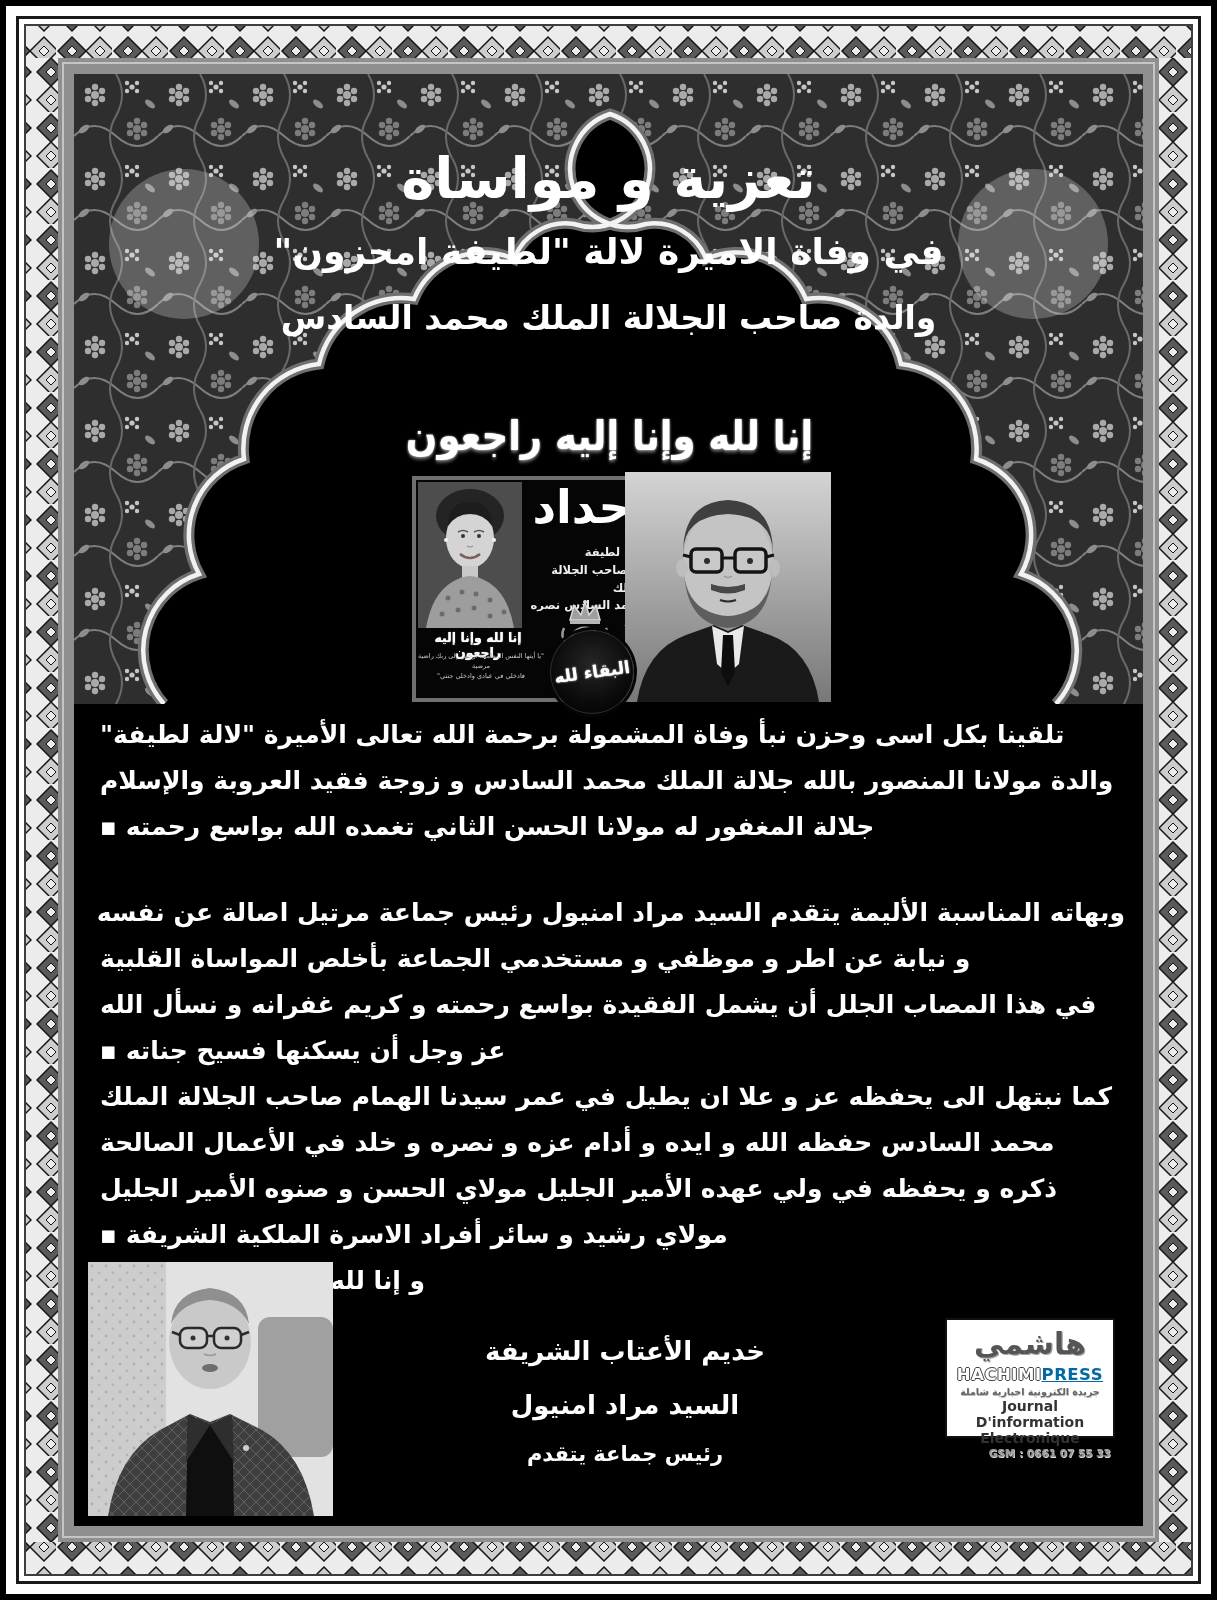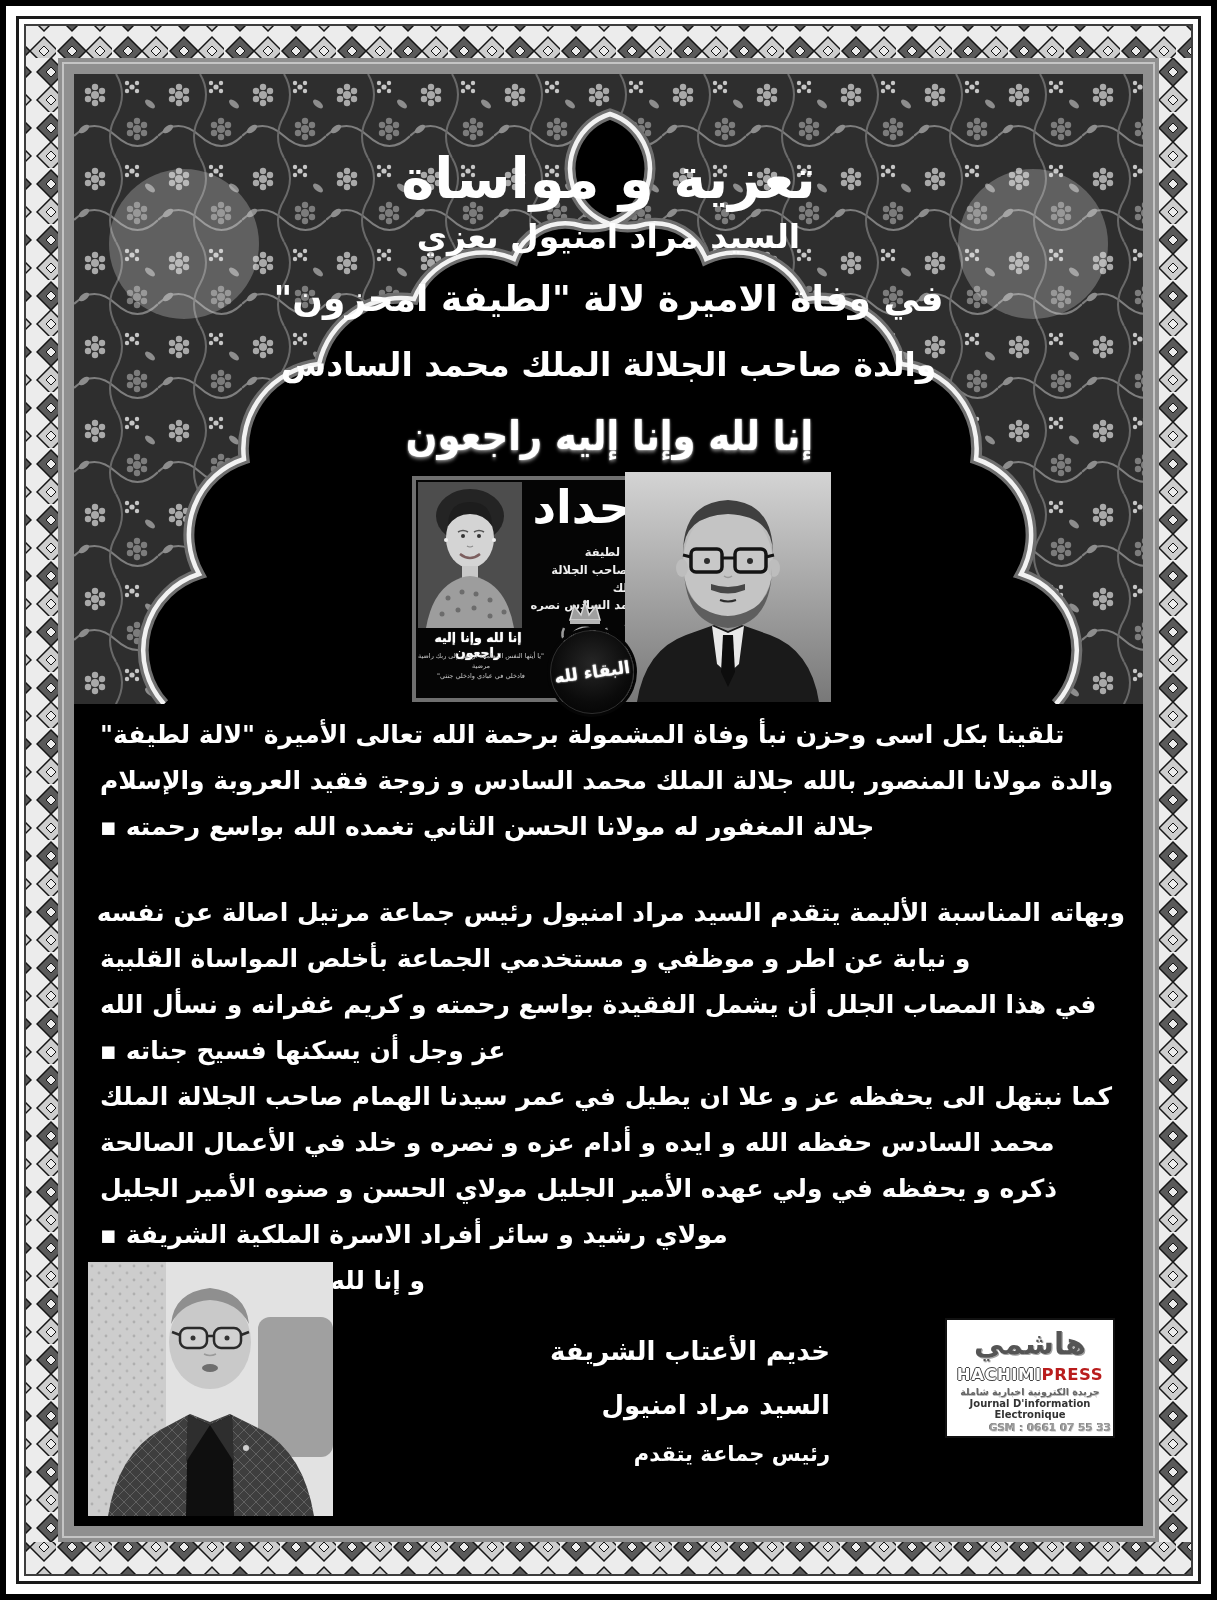--- a/index.html
+++ b/index.html
@@ -41,40 +41,40 @@
              display:flex;align-items:center;justify-content:center;}
   .medallion span{direction:rtl;font-size:17px;font-weight:bold;color:#fff;text-shadow:0 0 2px #fff;
                   transform:rotate(-8deg);}
 
   
   .bodytext{position:absolute;left:100px;right:92px;top:712px;text-align:left;direction:rtl;z-index:3;}
   .bodytext .ln{font-size:25px;font-weight:bold;line-height:46px;white-space:nowrap;}
   .gap{height:40px;}
 
   
-  .signature{position:absolute;left:380px;top:1330px;width:450px;direction:rtl;z-index:3;}
+  .signature{position:absolute;left:400px;top:1330px;width:450px;text-align:center;direction:rtl;z-index:3;}
   .signature .s1{font-size:26px;font-weight:bold;margin-top:6px;}
   .signature .s2{font-size:26px;font-weight:bold;margin-top:24px;}
   .signature .s3{font-size:21px;font-weight:bold;margin-top:22px;}
 
   
   .president{position:absolute;left:88px;top:1262px;z-index:3;}
 
   
   .presslogo{position:absolute;left:945px;top:1318px;width:170px;height:120px;background:#fff;
              border:2px solid #111;z-index:3;text-align:center;color:#222;padding-top:2px;box-sizing:border-box;}
   .presslogo .mark{height:44px;position:relative;}
   .presslogo .mark .ar{font-size:30px;font-weight:bold;color:#555;direction:rtl;line-height:44px;
                        text-shadow:0 0 1px #fff, 1px 1px 0 #999;}
   .presslogo .brand{font-size:16.5px;font-weight:bold;letter-spacing:0.5px;line-height:18px;}
   .presslogo .brand .outl{color:#fff;text-shadow:-1px 0 #444,1px 0 #444,0 -1px #444,0 1px #444;}
-  .presslogo .brand .solid{color:#b91c1c;}
+  .presslogo .brand .solid{color:#0369a1;text-decoration:underline;}
   .presslogo .tag-ar{font-size:9.5px;font-weight:bold;color:#666;direction:rtl;margin-top:2px;
                      text-shadow:0.5px 0.5px 0 #bbb;}
-  .presslogo .tag-fr{font-size:10px;font-weight:bold;color:#333;margin-top:1px;}
+  .presslogo .tag-fr{font-size:14px;font-weight:bold;color:#333;margin-top:1px;}
   .presslogo .phone{font-size:10.5px;font-weight:bold;color:#999;margin-top:1px;
                     text-shadow:0.5px 0.5px 0 #ddd, -0.5px -0.5px 0 #666;padding-left:40px;}
 </style>
 </head>
 <body>
 
 <div class="page">
 
   <svg class="abs frame-svg" width="1217" height="1600">
     <defs>
@@ -160,21 +160,20 @@
     <path d="M90,630
              A80 80 0 0 1 125,500 A80 80 0 0 1 170,385 A85 85 0 0 1 245,290
              A85 85 0 0 1 340,225 A75 75 0 0 1 440,185 A55 55 0 0 1 500,150
              A45 45 0 0 0 536,40 A45 45 0 0 0 572,150 A55 55 0 0 1 632,185
              A75 75 0 0 1 732,225 A85 85 0 0 1 827,290 A85 85 0 0 1 902,385
              A80 80 0 0 1 947,500 A80 80 0 0 1 982,630" fill="none" stroke="#f2f2f2" stroke-width="4.5"></path>
   </svg>
 
   <div class="header">
     <div class="title">تعزية و مواساة</div>
-    <div class="sub">السيد مراد امنيول يعزي</div>
     <div class="l2">في وفاة الاميرة لالة "لطيفة امحزون"</div>
     <div class="l3">والدة صاحب الجلالة الملك محمد السادس</div>
   </div>
 
   <div class="memorial">
     <div class="calli-top">إنا لله وإنا إليه راجعون</div>
 
     <div class="mourn-frame">
 
       <svg class="princess" width="104" height="146" viewBox="0 0 104 146">

